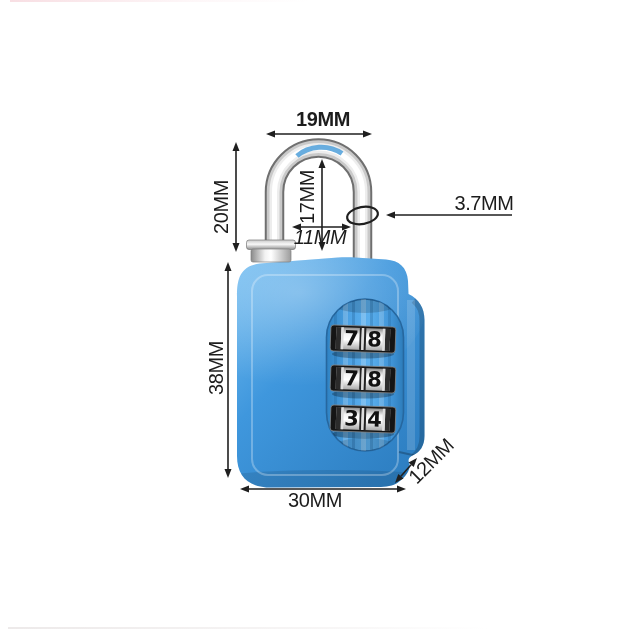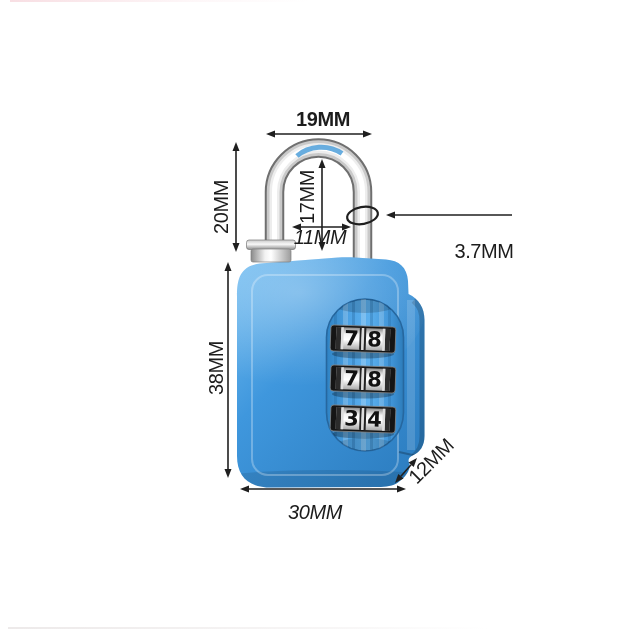--- a/index.html
+++ b/index.html
@@ -183,20 +183,20 @@
       <polygon points="406,489 397,485.5 397,492.5"></polygon>
       <polygon points="395,483 403.5,478.5 398.3,473.9"></polygon>
       <polygon points="417,458 413.7,467.1 408.5,462.5"></polygon>
     </g>
   </svg>
 
   <div class="dim-label" style="left:323px;top:119px;font-weight:bold;">19MM</div>
   <div class="dim-label rot90" style="left:221px;top:207px;">20MM</div>
   <div class="dim-label rot90" style="left:307px;top:197px;">17MM</div>
   <div class="dim-label" style="left:320px;top:237px;font-style:italic;">11MM</div>
-  <div class="dim-label" style="left:484px;top:203px;margin-top:48px;">3.7MM</div>
+  <div class="dim-label" style="left:484px;top:203px;">3.7MM</div>
   <div class="dim-label rot90" style="left:216px;top:368px;">38MM</div>
-  <div class="dim-label" style="left:315px;top:512px;font-style:italic;">30MM</div>
+  <div class="dim-label" style="left:315px;top:500px;">30MM</div>
   <div class="dim-label rot45" style="left:431px;top:461px;">12MM</div>
 
   <div class="artifact top"></div>
   <div class="artifact bottom"></div>
 </div>
 
 </body></html>

